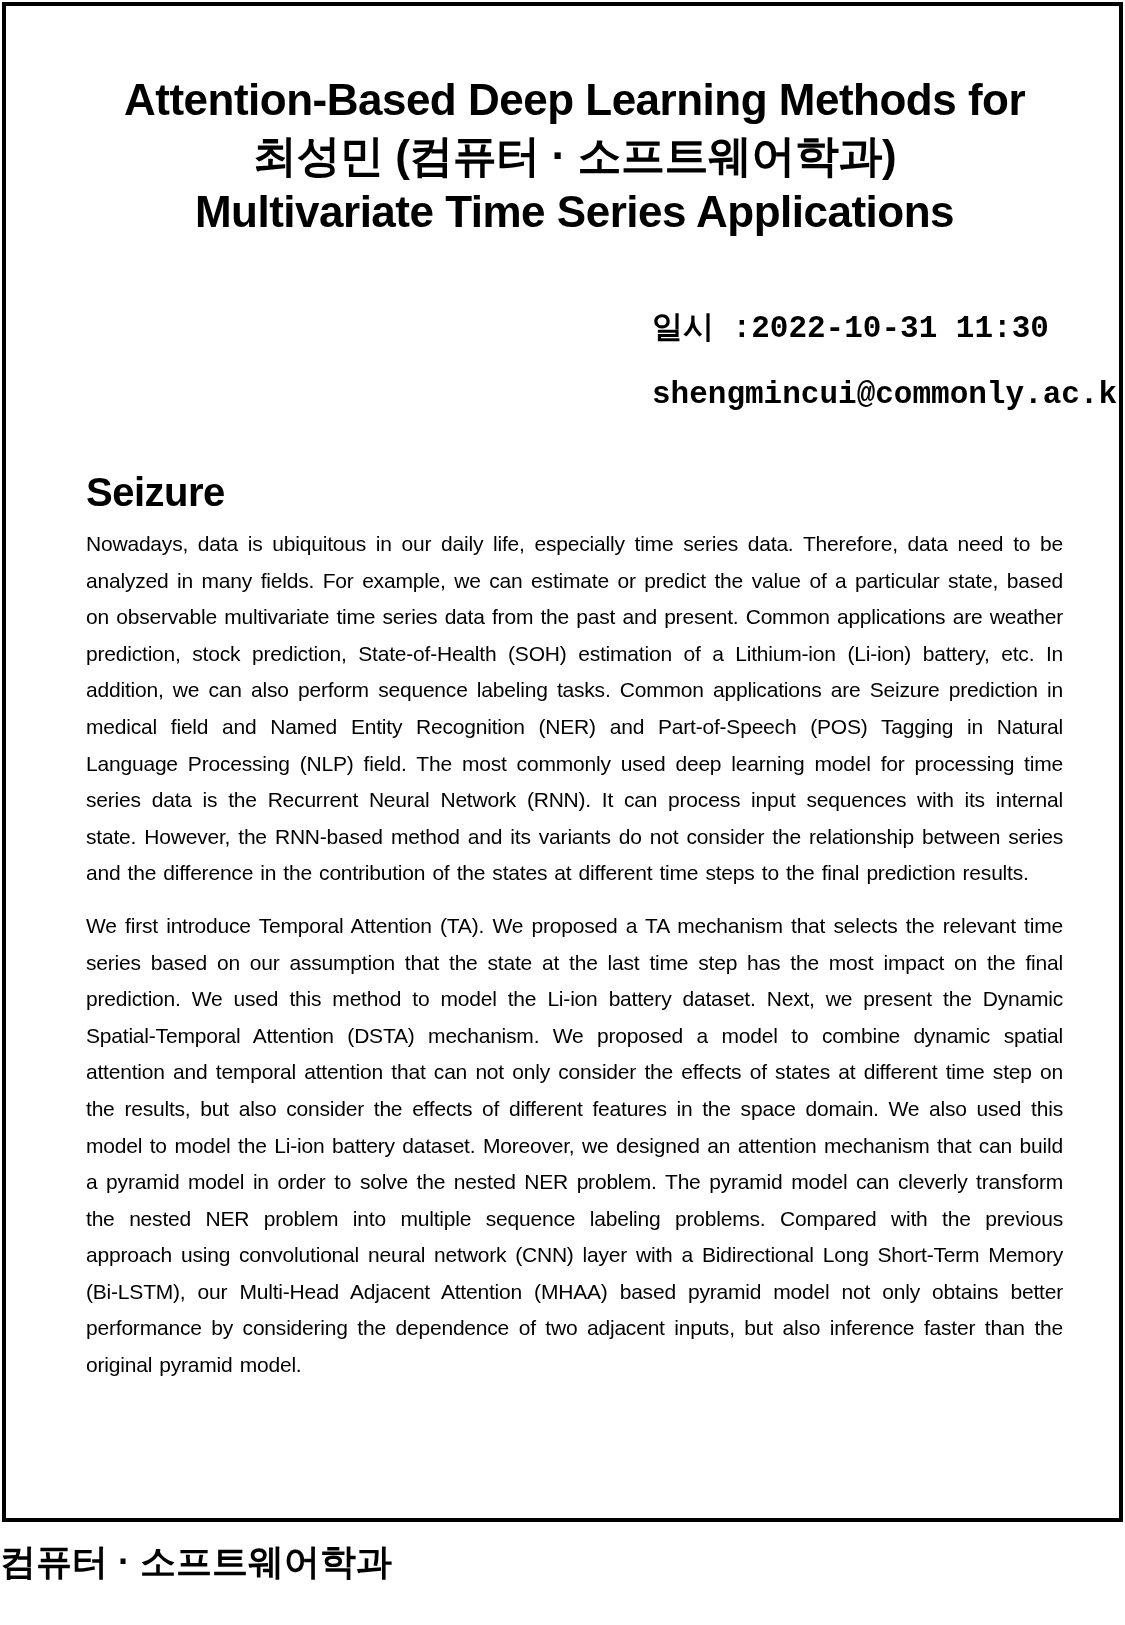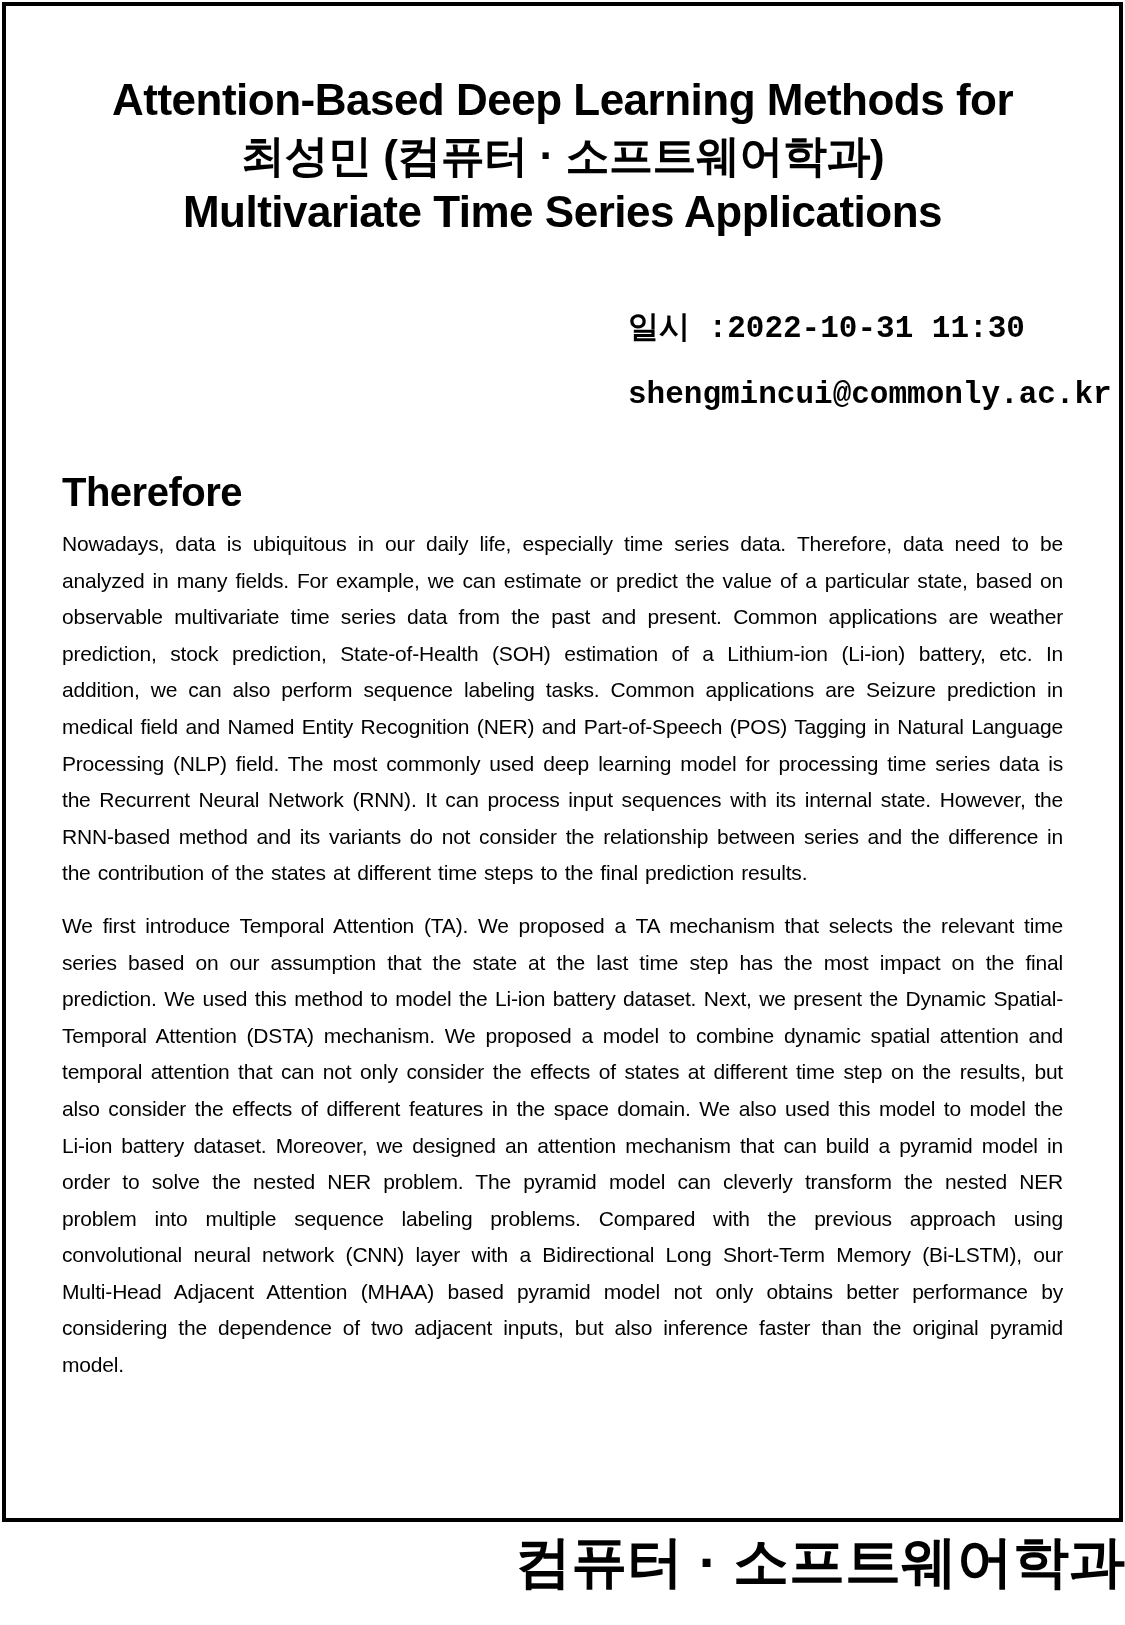--- a/index.html
+++ b/index.html
@@ -17,21 +17,21 @@
     overflow: hidden;
   }
   .frame {
     position: absolute;
     top: 2px;
     left: 2px;
     width: 1121px;
     height: 1520px;
     box-sizing: border-box;
     border: 4px solid #000000;
-    padding: 0 56px 0 56px;
+    padding: 0 56px 0 80px;
     overflow: hidden;
   }
   .title-block {
     margin-top: 66px;
     text-align: center;
     font-weight: 700;
     font-size: 44px;
     line-height: 56px;
     letter-spacing: -0.5px;
     white-space: nowrap;
@@ -61,23 +61,23 @@
     word-spacing: 1.5px;
   }
   .abstract-para + .abstract-para {
     margin-top: 16px;
   }
   .dept-footer {
     position: absolute;
     top: 1534px;
     left: 0;
     width: 1125px;
-    text-align: right;
+    text-align: left;
     font-weight: 700;
-    font-size: 56px;
+    font-size: 36px;
     line-height: 56px;
   }
 </style>
 </head>
 <body>
 
 <div class="page">
 
   <div class="frame">
 
@@ -85,21 +85,21 @@
       <div>Attention-Based Deep Learning Methods for</div>
       <div>최성민 (컴퓨터 · 소프트웨어학과)</div>
       <div>Multivariate Time Series Applications</div>
     </header>
 
     <section class="info-block">
       <div>일시 :2022-10-31 11:30</div>
       <div>shengmincui@commonly.ac.kr</div>
     </section>
 
-    <h2 class="abstract-heading">Therefore</h2>
+    <h2 class="abstract-heading">Seizure</h2>
 
     <p class="abstract-para">Nowadays, data is ubiquitous in our daily life, especially time series data. Therefore, data need to be analyzed in many fields. For example, we can estimate or predict the value of a particular state, based on observable multivariate time series data from the past and present. Common applications are weather prediction, stock prediction, State-of-Health (SOH) estimation of a Lithium-ion (Li-ion) battery, etc. In addition, we can also perform sequence labeling tasks. Common applications are Seizure prediction in medical field and Named Entity Recognition (NER) and Part-of-Speech (POS) Tagging in Natural Language Processing (NLP) field. The most commonly used deep learning model for processing time series data is the Recurrent Neural Network (RNN). It can process input sequences with its internal state. However, the RNN-based method and its variants do not consider the relationship between series and the difference in the contribution of the states at different time steps to the final prediction results.</p>
 
     <p class="abstract-para">We first introduce Temporal Attention (TA). We proposed a TA mechanism that selects the relevant time series based on our assumption that the state at the last time step has the most impact on the final prediction. We used this method to model the Li-ion battery dataset. Next, we present the Dynamic Spatial-Temporal Attention (DSTA) mechanism. We proposed a model to combine dynamic spatial attention and temporal attention that can not only consider the effects of states at different time step on the results, but also consider the effects of different features in the space domain. We also used this model to model the Li-ion battery dataset. Moreover, we designed an attention mechanism that can build a pyramid model in order to solve the nested NER problem. The pyramid model can cleverly transform the nested NER problem into multiple sequence labeling problems. Compared with the previous approach using convolutional neural network (CNN) layer with a Bidirectional Long Short-Term Memory (Bi-LSTM), our Multi-Head Adjacent Attention (MHAA) based pyramid model not only obtains better performance by considering the dependence of two adjacent inputs, but also inference faster than the original pyramid model.</p>
 
   </div>
 
   <footer class="dept-footer">컴퓨터 · 소프트웨어학과</footer>
 
 </div>

